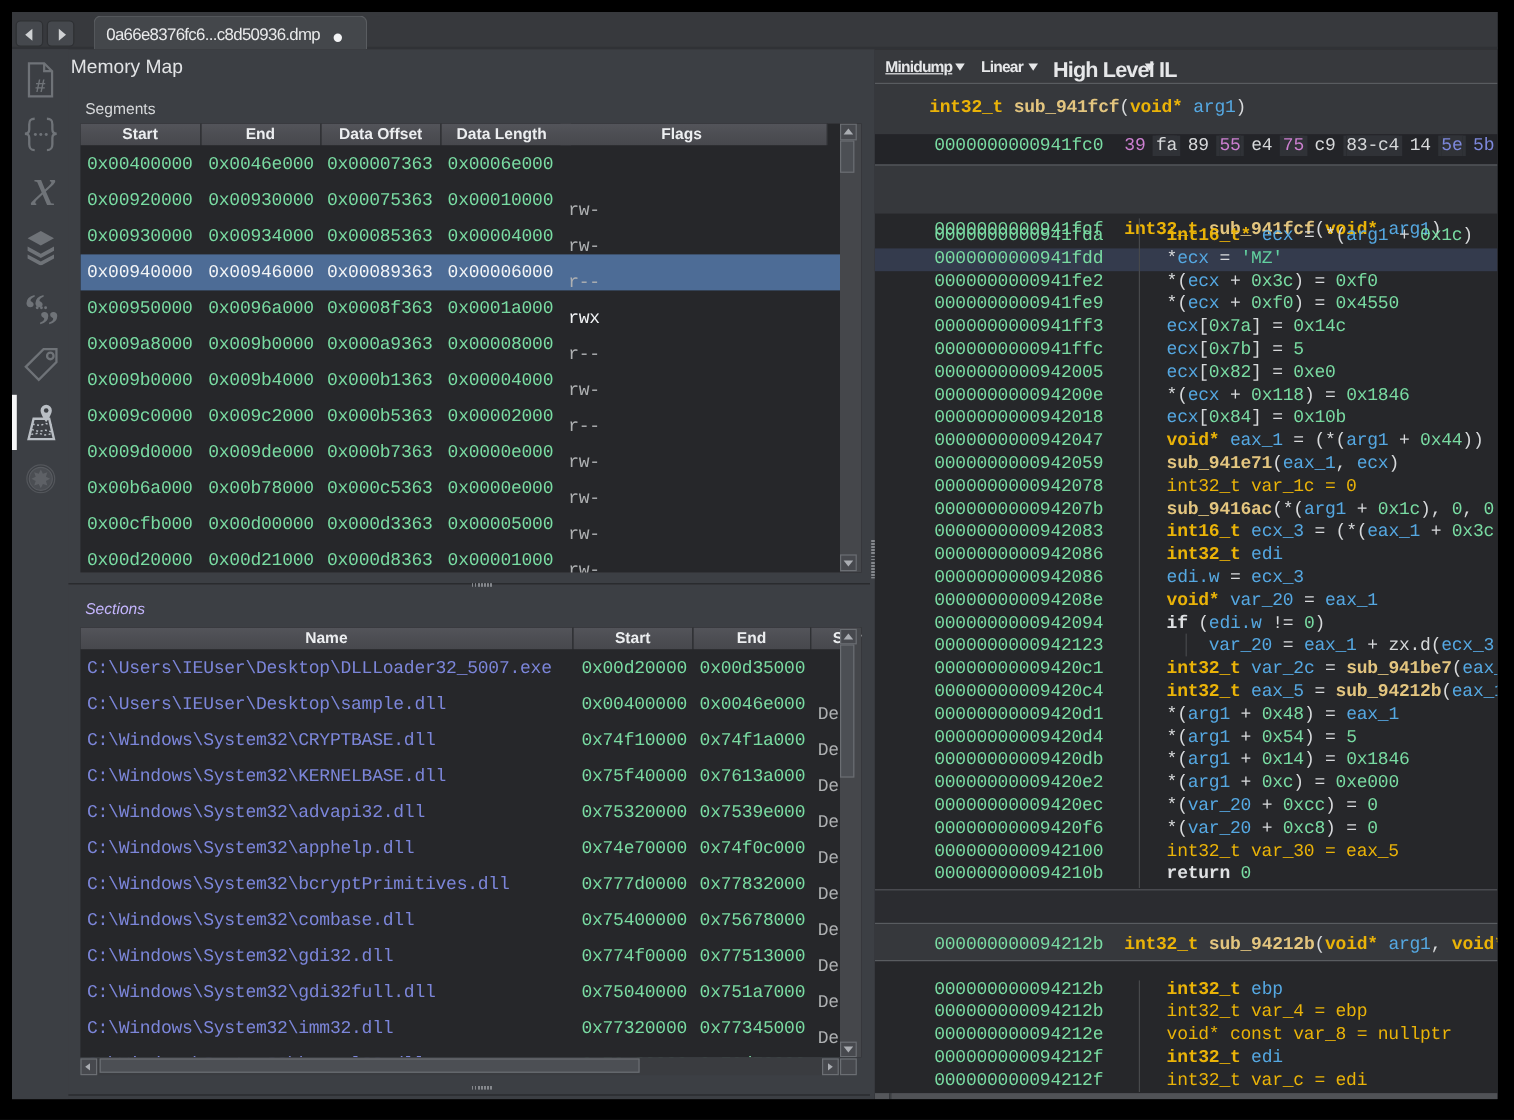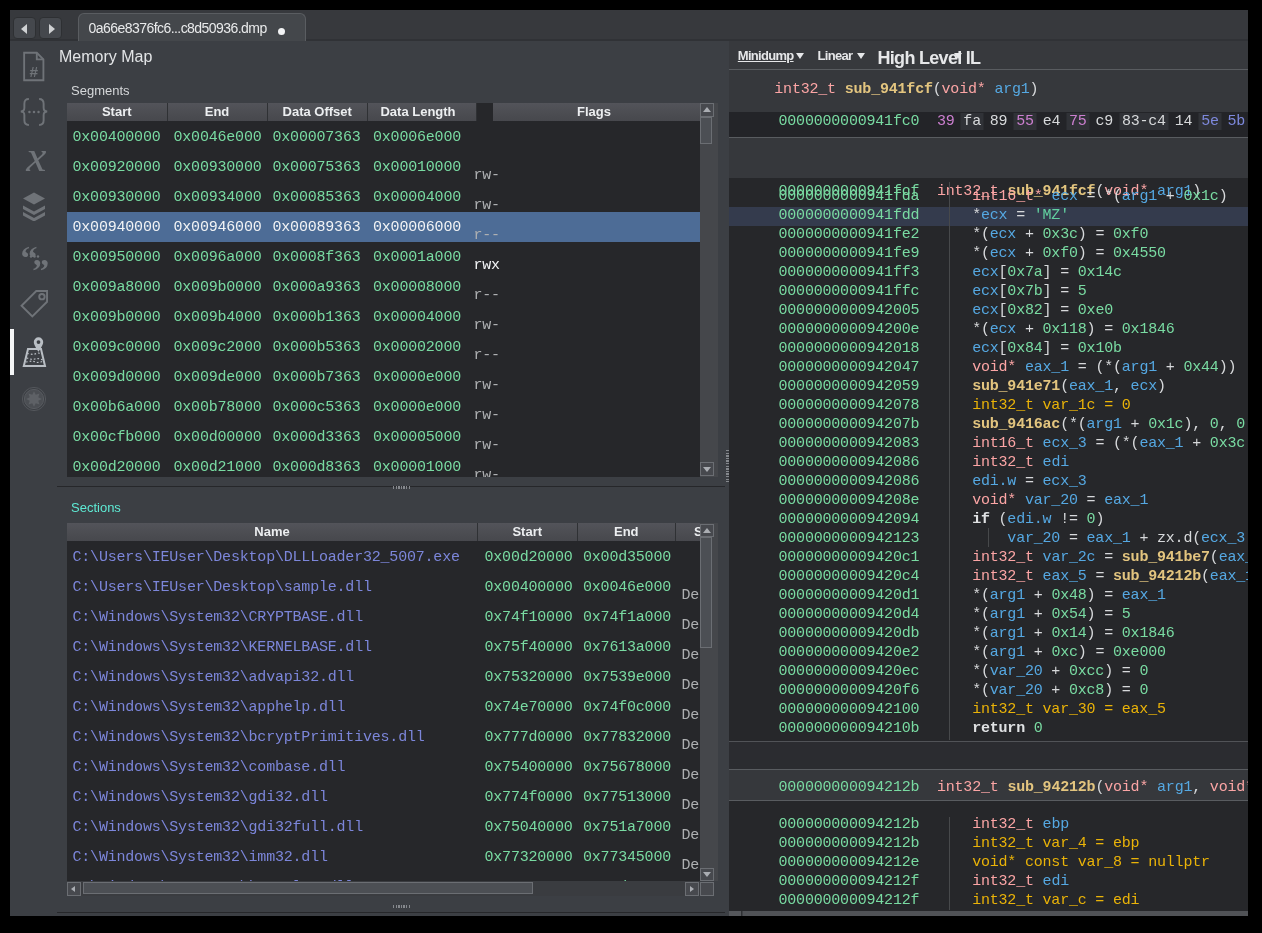--- a/index.html
+++ b/index.html
@@ -1,20 +1,20 @@
 <!DOCTYPE html>
 <html><head><meta charset="utf-8"><style>
 
 * { margin:0; padding:0; box-sizing:border-box; }
 html,body { width:1262px; height:933px; background:#000000; overflow:hidden; }
 #win { position:absolute; left:10px; top:10px; width:1238px; height:906px; background:#3c3f44; overflow:hidden; }
 .abs { position:absolute; }
 .sans { font-family:"Liberation Sans", sans-serif; }
 .mono, pre { position:absolute; font-family:"Liberation Mono", monospace; font-size:15px; letter-spacing:-0.2px; white-space:pre; }
-.g { color:#79dba2; } .t { color:#fca5a5; } .v { color:#55a8e2; }
+.g { color:#79dba2; } .t { color:#eab308;font-weight:bold; } .v { color:#55a8e2; }
 .f { color:#e3c57f; font-weight:bold; } .w { color:#d7d9db; } .k { color:#dfe1e3; font-weight:bold; }
 .dim { color:#eab308; } .p { color:#cc7fd0; } .bl { color:#7d88dc; } .s { color:#62d1a0; }
 .sel { color:#f2f4f6; }
 .box { background:#303237; box-shadow:2.5px 0 0 #303237, -2.5px 0 0 #303237; }
 .hdrcell { position:absolute; top:0; height:18px; font-family:"Liberation Sans",sans-serif; font-size:13px; font-weight:bold;
   color:#eceef0; text-align:center; line-height:18px; border-right:1px solid #2f3134; background:linear-gradient(#53545a,#4c4d52 55%,#47484d); }
 .sb-btn { position:absolute; background:#47494e; border:1px solid #6b6e73; }
 .arrow { position:absolute; width:0; height:0; }
 
 
@@ -79,21 +79,21 @@
       </svg>
 </div>
 <div class="abs" style="left:0;top:319px;width:4.3px;height:46px;background:#f5f6f7;"></div>
 <div class="abs sans" style="left:49px;top:37.5px;font-size:16px;color:#e2e4e6;">Memory Map</div>
 <div class="abs sans" style="left:61px;top:73px;font-size:13px;color:#d6d8da;">Segments</div>
 <div class="abs" style="left:57px;top:93px;width:651px;height:374px;background:#26272a;overflow:hidden;">
 <div class="hdrcell" style="left:0px;width:100.5px;">Start</div>
 <div class="hdrcell" style="left:100.5px;width:100px;">End</div>
 <div class="hdrcell" style="left:200.5px;width:100.5px;">Data Offset</div>
 <div class="hdrcell" style="left:301px;width:109px;padding-right:8px;">Data Length</div>
-<div class="hdrcell" style="left:426px;width:223px;padding-right:20px;">Flags</div>
+<div class="hdrcell" style="left:400px;width:223px;padding-right:20px;">Flags</div>
 <div class="abs" style="left:0;top:108.5px;width:633px;height:30px;background:#4d6c96;"></div>
 <pre class="mono g" style="left:5.5px;top:20px;line-height:30px;">0x00400000
 0x00920000
 0x00930000
 <span class="sel">0x00940000</span>
 0x00950000
 0x009a8000
 0x009b0000
 0x009c0000
 0x009d0000
@@ -150,21 +150,21 @@
 r--</pre>
 <div class="abs" style="left:632.5px;top:0;width:18.5px;height:374px;background:#45474b;"></div>
 <div class="sb-btn" style="left:633px;top:0;width:13.5px;height:13.5px;"></div>
 <div class="arrow" style="left:636px;top:4px;border-left:4px solid transparent;border-right:4px solid transparent;border-bottom:5px solid #aaadb2;"></div>
 <div class="sb-btn" style="left:633px;top:359px;width:13.5px;height:13.5px;"></div>
 <div class="arrow" style="left:636px;top:364px;border-left:4px solid transparent;border-right:4px solid transparent;border-top:5px solid #aaadb2;"></div>
 <div class="abs" style="left:633px;top:14px;width:11.5px;height:26.5px;background:#4c4f54;border:1px solid #6b6e73;"></div>
 </div>
 <div class="abs" style="left:47px;top:475.5px;width:668px;height:1.5px;background:#26272a;"></div>
 <div class="abs" style="left:383px;top:476px;width:17px;height:3px;background:repeating-linear-gradient(90deg,#85888d 0,#85888d 1.4px,transparent 1.4px,transparent 2.6px);"></div>
-<div class="abs sans" style="left:61px;top:490px;font-size:13px;color:#5eead4;">Sections</div>
+<div class="abs sans" style="left:61px;top:490px;font-size:13px;color:#c4b5fd;font-style:italic;">Sections</div>
 <div class="abs" style="left:57px;top:513px;width:651px;height:358px;background:#26272a;overflow:hidden;">
 <div class="hdrcell" style="left:609px;width:42px;text-align:left;padding-left:18px;">Sem</div>
 <div class="hdrcell" style="left:0px;width:411px;">Name</div>
 <div class="hdrcell" style="left:411px;width:99.5px;">Start</div>
 <div class="hdrcell" style="left:510.5px;width:98.5px;">End</div>
 <pre class="mono name" style="left:5.5px;top:20px;line-height:30px;">C:\Users\IEUser\Desktop\DLLLoader32_5007.exe
 C:\Users\IEUser\Desktop\sample.dll
 C:\Windows\System32\CRYPTBASE.dll
 C:\Windows\System32\KERNELBASE.dll
 C:\Windows\System32\advapi32.dll

